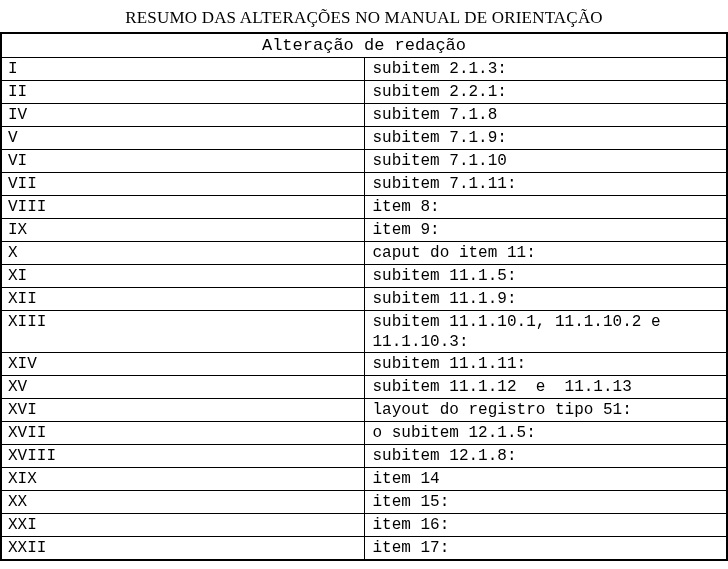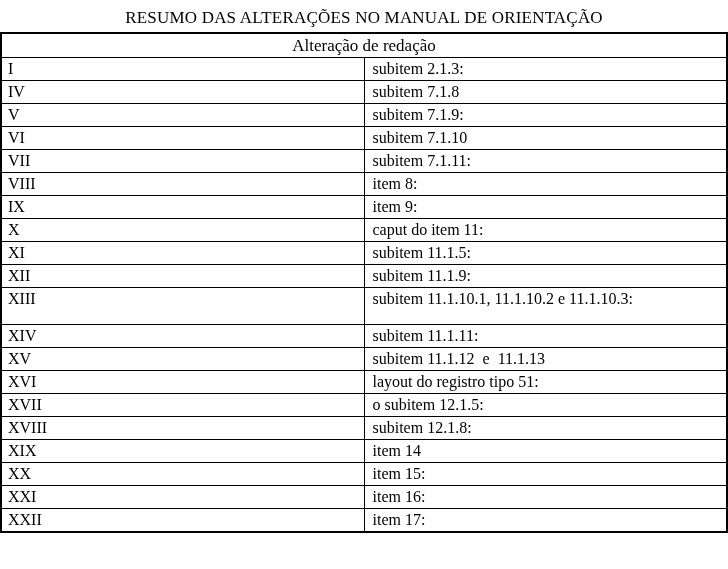--- a/index.html
+++ b/index.html
@@ -28,20 +28,21 @@
     width: 728px;
     border-collapse: collapse;
     table-layout: fixed;
     border: 2px solid #000000;
   }
   table.alteracoes th,
   table.alteracoes td {
     border: 1px solid #000000;
     font-weight: normal;
     overflow: hidden;
+    font-family: Liberation Mono, monospace;
   }
   th.table-header {
     height: 23px;
     text-align: center;
     font-size: 17px;
     vertical-align: middle;
     padding: 0;
   }
   td.numeral-cell {
     width: 181px;
@@ -80,20 +81,24 @@
       <tr>
         <th class="table-header" colspan="2">Alteração de redação</th>
       </tr>
     </thead>
     <tbody>
     <tr class="data-row">
       <td class="numeral-cell">I</td>
       <td class="description-cell">subitem 2.1.3:</td>
     </tr>
 
+    <tr class="data-row">
+      <td class="numeral-cell">II</td>
+      <td class="description-cell">subitem 2.2.1:</td>
+    </tr>
 
 
     <tr class="data-row">
       <td class="numeral-cell">IV</td>
       <td class="description-cell">subitem 7.1.8</td>
     </tr>
 
     <tr class="data-row">
       <td class="numeral-cell">V</td>
       <td class="description-cell">subitem 7.1.9:</td>

